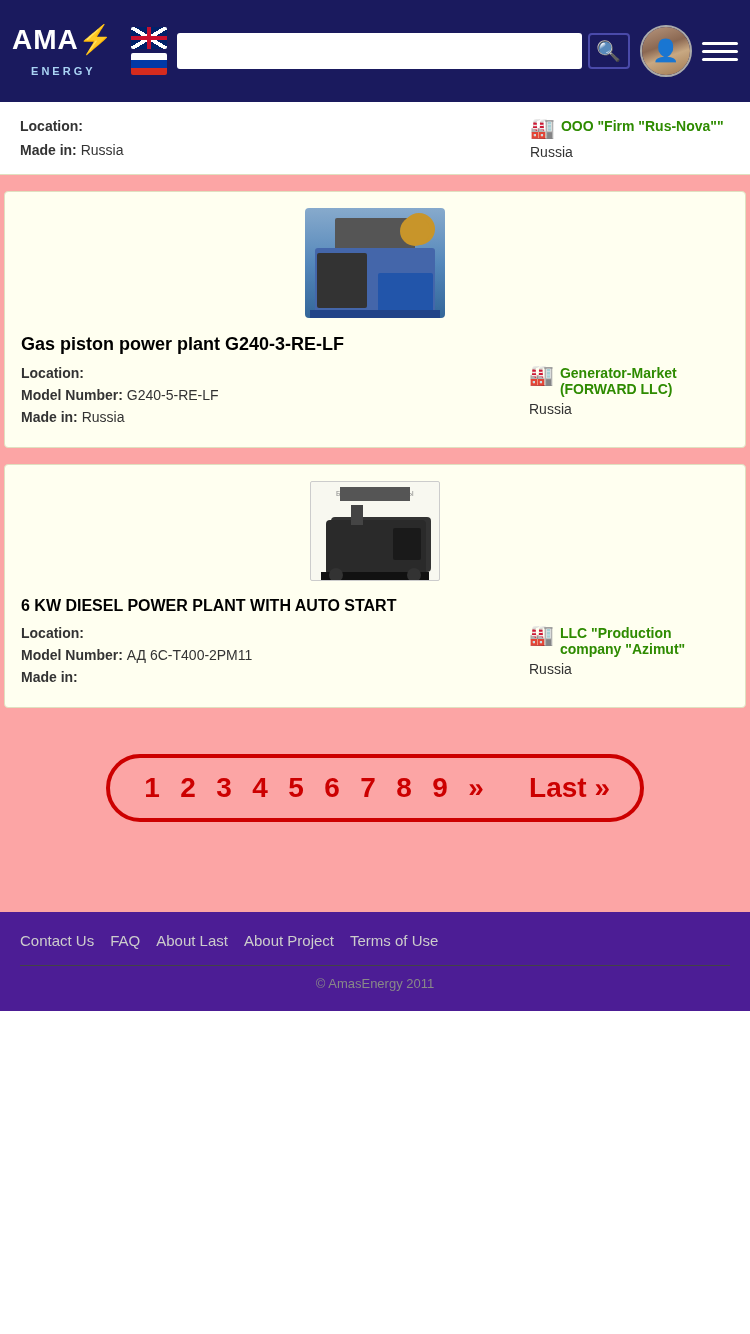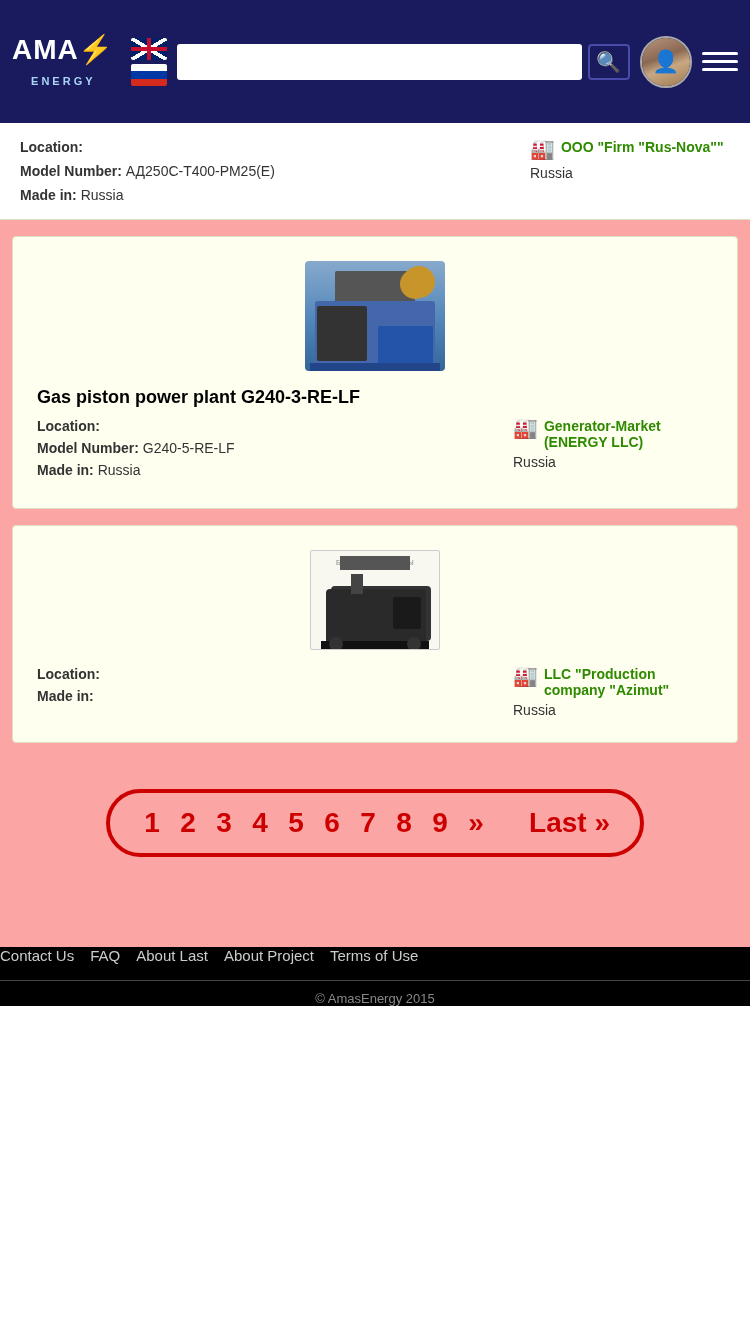--- a/index.html
+++ b/index.html
@@ -4,21 +4,21 @@
   <style>
     * { margin: 0; padding: 0; box-sizing: border-box; }
     body { font-family: Arial, sans-serif; background: #fff; width: 750px; min-height: 1334px; overflow-x: hidden; }
 
     
     .header {
       background: #1a1a5e;
       display: flex;
       align-items: center;
       padding: 8px 12px;
-      height: 123px;
+      height: 102px;
       gap: 10px;
     }
     .logo-area {
       display: flex;
       flex-direction: column;
       align-items: center;
       gap: 2px;
       flex-shrink: 0;
     }
     .logo-text {
@@ -139,22 +139,22 @@
     
     .main-content {
       background: #fca5a5;
       padding: 0;
     }
 
     
     .product-card {
       background: #fffff0;
       border: 1px solid #e0e0c0;
-      margin: 16px 12px;
-      padding: 24px;
+      margin: 16px 4px;
+      padding: 16px;
       border-radius: 4px;
     }
     .product-image-wrap {
       text-align: center;
       margin-bottom: 12px;
     }
     .product-image-placeholder {
       display: inline-block;
       width: 140px;
       height: 110px;
@@ -317,21 +317,22 @@
       margin-left: 29px;
     }
 
     
     .spacer {
       height: 60px;
     }
 
     
     .footer {
-      background: #000000;
+      background: #4c1d95;
+      padding: 20px;
     }
     .footer-links {
       display: flex;
       flex-wrap: wrap;
       gap: 16px;
       align-items: center;
       margin-bottom: 16px;
     }
     .footer-link {
       color: #ccc;
@@ -388,24 +389,20 @@
 
 <main class="main-content">
 
   <div class="partial-card">
     <div style="display:flex; gap:10px;">
       <div style="flex:1;">
         <div class="detail-row">
           <strong>Location:</strong>
         </div>
         <div class="detail-row">
-          <strong>Model Number:</strong>
-          <span> АД250С-Т400-РМ25(Е)</span>
-        </div>
-        <div class="detail-row">
           <strong>Made in:</strong>
           <span> Russia</span>
         </div>
       </div>
       <div class="product-details-right">
         <div class="supplier-name">
           <span class="supplier-icon">🏭</span>
           <span>ООО "Firm "Rus-Nova""</span>
         </div>
         <div class="supplier-country">Russia</div>
@@ -441,21 +438,21 @@
           <span> G240-5-RE-LF</span>
         </div>
         <div class="detail-row">
           <strong>Made in:</strong>
           <span> Russia</span>
         </div>
       </div>
       <div class="product-details-right">
         <div class="supplier-name">
           <span class="supplier-icon">🏭</span>
-          <span>Generator-Market (ENERGY LLC)</span>
+          <span>Generator-Market (FORWARD LLC)</span>
         </div>
         <div class="supplier-country">Russia</div>
       </div>
     </div>
   </div>
 
   <div class="product-card">
     <div class="product-image-wrap">
       <div class="product-image-placeholder product-img-diesel" style="width:130px; height:100px; background:#f8f8f0; position:relative; overflow:hidden; display:inline-block; border:1px solid #ccc;">
         
@@ -467,25 +464,30 @@
         
         <div style="position:absolute; bottom:20px; right:18px; width:28px; height:32px; background:#1a1a1a; border-radius:2px;"></div>
         
         <div style="position:absolute; bottom:0; left:10px; right:10px; height:8px; background:#111;"></div>
         
         <div style="position:absolute; bottom:-2px; left:18px; width:14px; height:14px; background:#333; border-radius:50%;"></div>
         <div style="position:absolute; bottom:-2px; right:18px; width:14px; height:14px; background:#333; border-radius:50%;"></div>
       </div>
     </div>
 
+    <div class="product-title" style="font-size:16px; text-transform:uppercase; font-weight:900;">6 KW DIESEL POWER PLANT WITH AUTO START</div>
 
     <div class="product-details">
       <div class="product-details-left">
         <div class="detail-row">
           <strong>Location:</strong>
+        </div>
+        <div class="detail-row">
+          <strong>Model Number:</strong>
+          <span> АД 6С-Т400-2РМ11</span>
         </div>
         <div class="detail-row">
           <strong>Made in:</strong>
           <span></span>
         </div>
       </div>
       <div class="product-details-right">
         <div class="supplier-name">
           <span class="supplier-icon">🏭</span>
           <span>LLC "Production company "Azimut"</span>
@@ -517,14 +519,14 @@
 
 <footer class="footer">
   <nav class="footer-links">
     <a class="footer-link">Contact Us</a>
     <a class="footer-link">FAQ</a>
     <a class="footer-link">About Last</a>
     <a class="footer-link">About Project</a>
     <a class="footer-link">Terms of Use</a>
   </nav>
   <div class="footer-divider"></div>
-  <div class="footer-copy">© AmasEnergy 2015</div>
+  <div class="footer-copy">© AmasEnergy 2011</div>
 </footer>
 
 </body></html>

